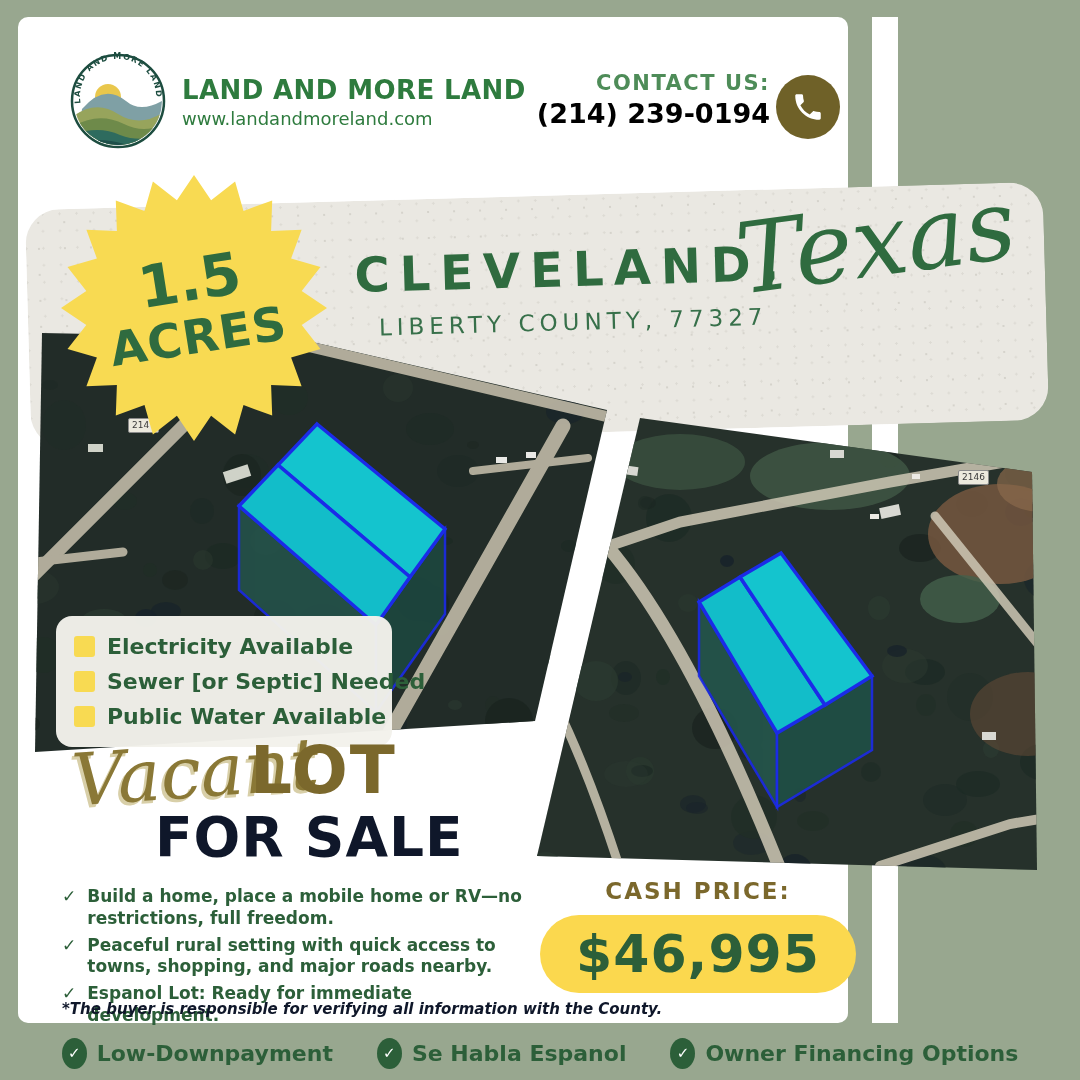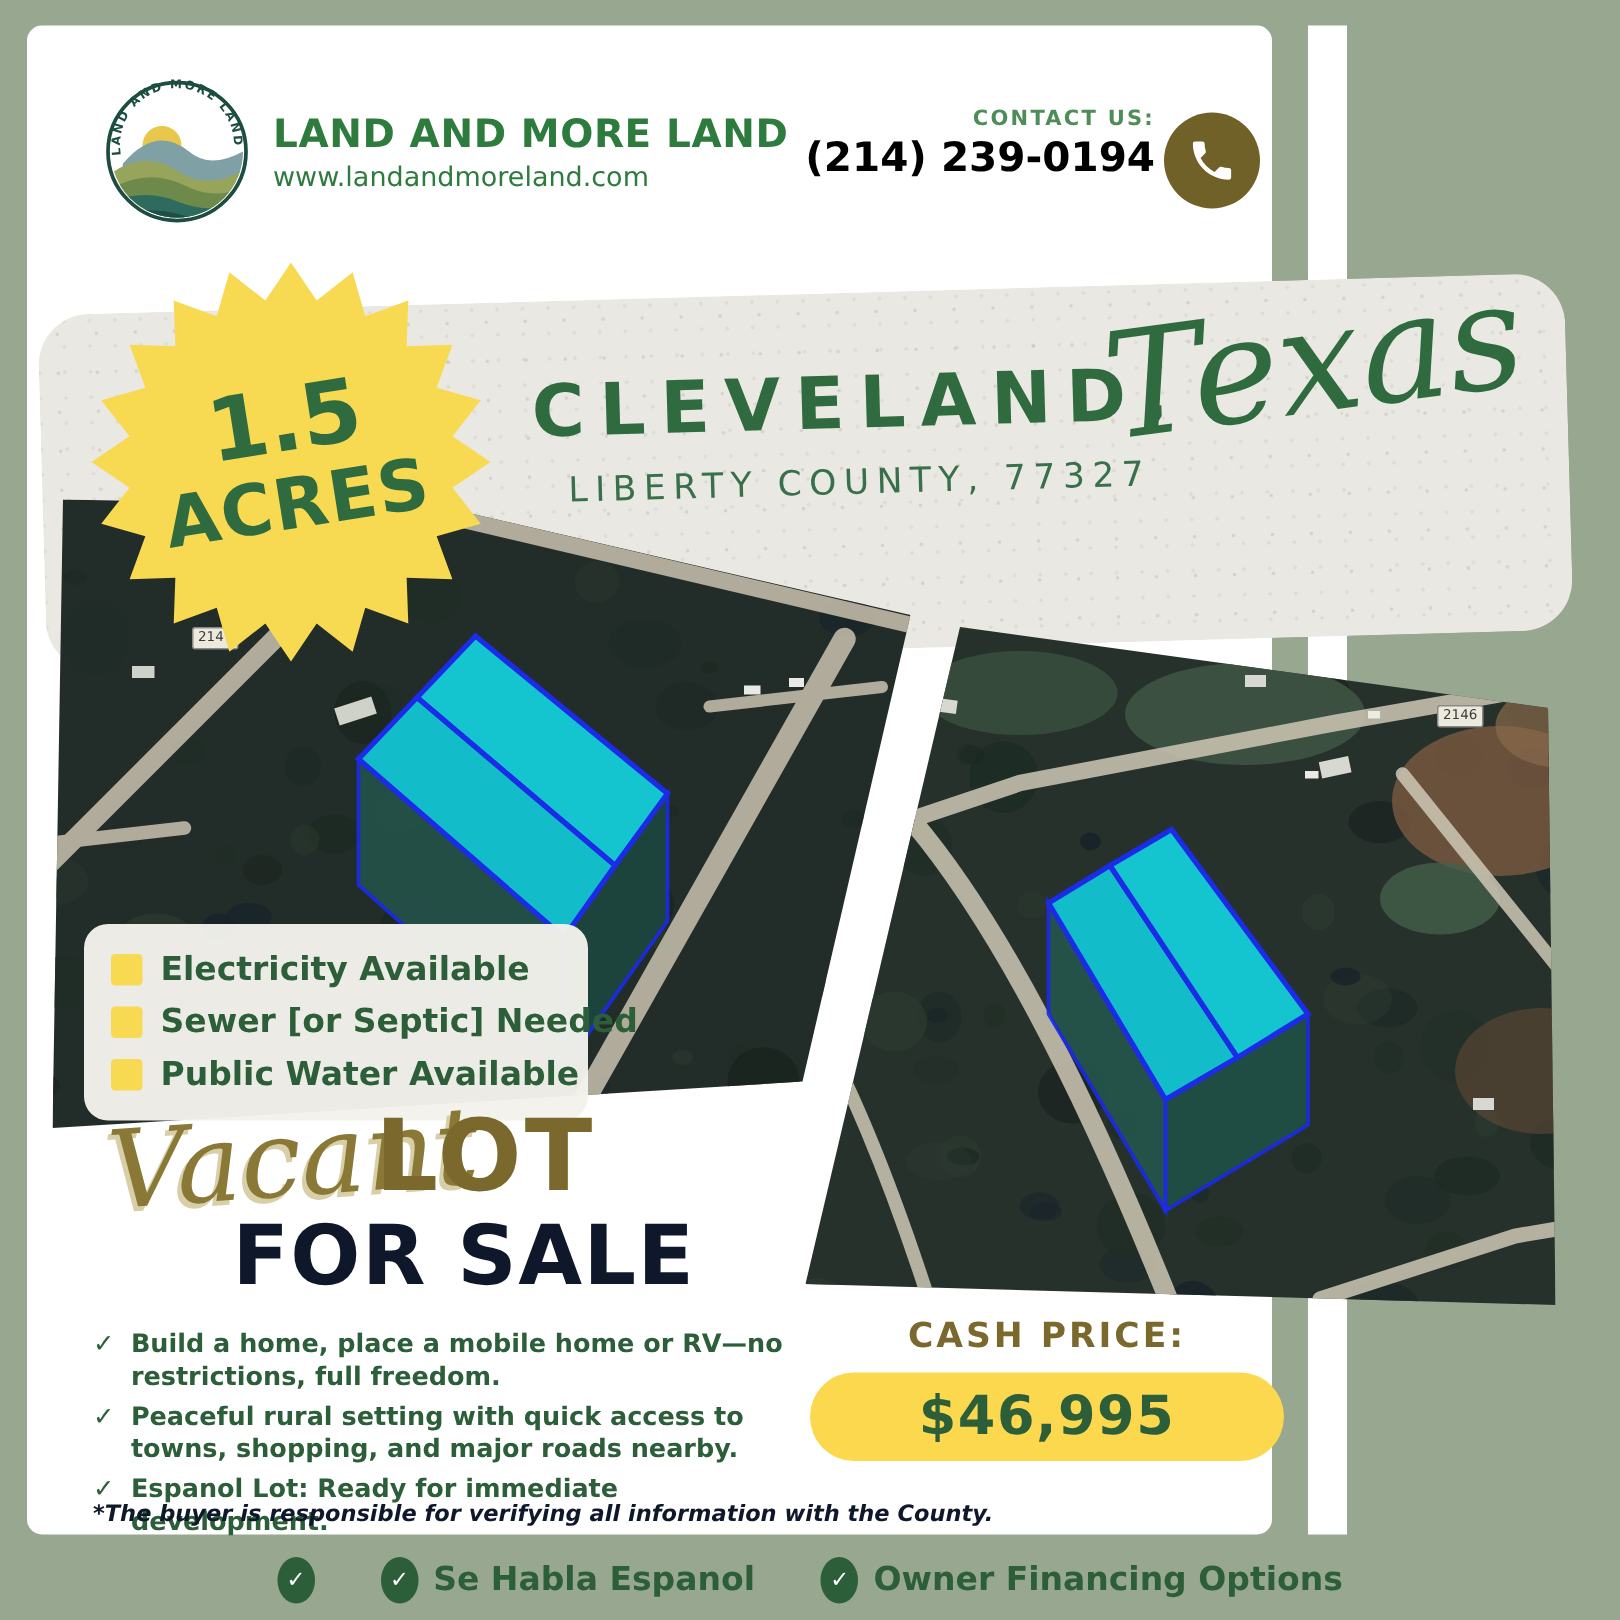--- a/index.html
+++ b/index.html
@@ -10,21 +10,21 @@
   .card{position:absolute;left:18px;top:17px;width:830px;height:1006px;background:#ffffff;border-radius:10px;z-index:1;}
   .stripe{position:absolute;left:872px;top:17px;width:26px;height:1006px;background:#ffffff;z-index:1;}
 
   
   .header{position:absolute;left:40px;top:45px;width:800px;height:125px;z-index:4;}
   .logo{position:absolute;left:28px;top:6px;width:100px;height:100px;}
   .brand{position:absolute;left:142px;top:30px;}
   .brand-name{font-size:26px;font-weight:800;color:#2e7b3e;letter-spacing:.4px;}
   .brand-site{font-size:18px;color:#2e7b3e;margin-top:3px;}
   .contact{position:absolute;left:470px;top:26px;width:260px;text-align:right;}
-  .contact-label{font-size:14px;color:#4e8c58;letter-spacing:1.5px;font-weight:600;}
+  .contact-label{font-size:21px;color:#4e8c58;letter-spacing:1.5px;font-weight:600;}
   .contact-phone{font-size:27px;font-weight:800;color:#000000;margin-top:3px;}
   .phone-badge{position:absolute;left:736px;top:30px;width:64px;height:64px;border-radius:50%;
                background:#6f6128;display:flex;align-items:center;justify-content:center;}
 
   
   .banner{position:absolute;left:28px;top:196px;width:1018px;height:238px;border-radius:34px;z-index:2;
           background-color:#eae8e2;
           background-image:radial-gradient(rgba(90,85,70,.14) 1.2px,transparent 1.4px),
                            radial-gradient(rgba(90,85,70,.09) 1px,transparent 1.2px);
           background-size:26px 26px,17px 17px;background-position:0 0,9px 13px;
@@ -74,21 +74,21 @@
 
   
   .bullets{position:absolute;left:62px;top:886px;width:472px;z-index:6;list-style:none;margin:0;padding:0;}
   .bullet{display:flex;gap:11px;font-size:17px;font-weight:700;color:#2c5f39;line-height:1.28;margin-bottom:5px;}
   .bullet-check{font-weight:400;flex:0 0 auto;}
 
   
   .price{position:absolute;left:540px;top:878px;width:316px;text-align:center;z-index:6;}
   .price-label{font-size:23px;font-weight:800;color:#7b682c;letter-spacing:2px;}
   .price-pill{margin-top:11px;background:#fbd84e;border-radius:44px;padding:9px 0;
-              font-size:36px;font-weight:800;color:#2c5f39;letter-spacing:1px;}
+              font-size:52px;font-weight:800;color:#2c5f39;letter-spacing:1px;}
 
   .disclaimer{position:absolute;left:62px;top:1000px;font-size:15px;font-weight:700;font-style:italic;
               color:#0f172a;z-index:6;}
 
   
   .footer{position:absolute;left:0;top:1026px;width:1080px;height:54px;display:flex;align-items:center;
           justify-content:center;gap:44px;z-index:2;}
   .footer-item{display:flex;align-items:center;gap:10px;}
   .footer-badge{width:25px;height:31px;border-radius:50%;background:#2c5f39;color:#ffffff;
                 display:flex;align-items:center;justify-content:center;font-size:15px;font-weight:700;flex:0 0 auto;}
@@ -383,20 +383,21 @@
   <div class="price">
     <div class="price-label">CASH PRICE:</div>
     <div class="price-pill">$46,995</div>
   </div>
 
   <div class="disclaimer">*The buyer is responsible for verifying all information with the County.</div>
 
   <div class="footer">
     <div class="footer-item">
       <span class="footer-badge">✓</span>
+      <span class="footer-label">Low-Downpayment</span>
     </div>
     <div class="footer-item">
       <span class="footer-badge">✓</span>
       <span class="footer-label">Se Habla Espanol</span>
     </div>
     <div class="footer-item">
       <span class="footer-badge">✓</span>
       <span class="footer-label">Owner Financing Options</span>
     </div>
   </div>

